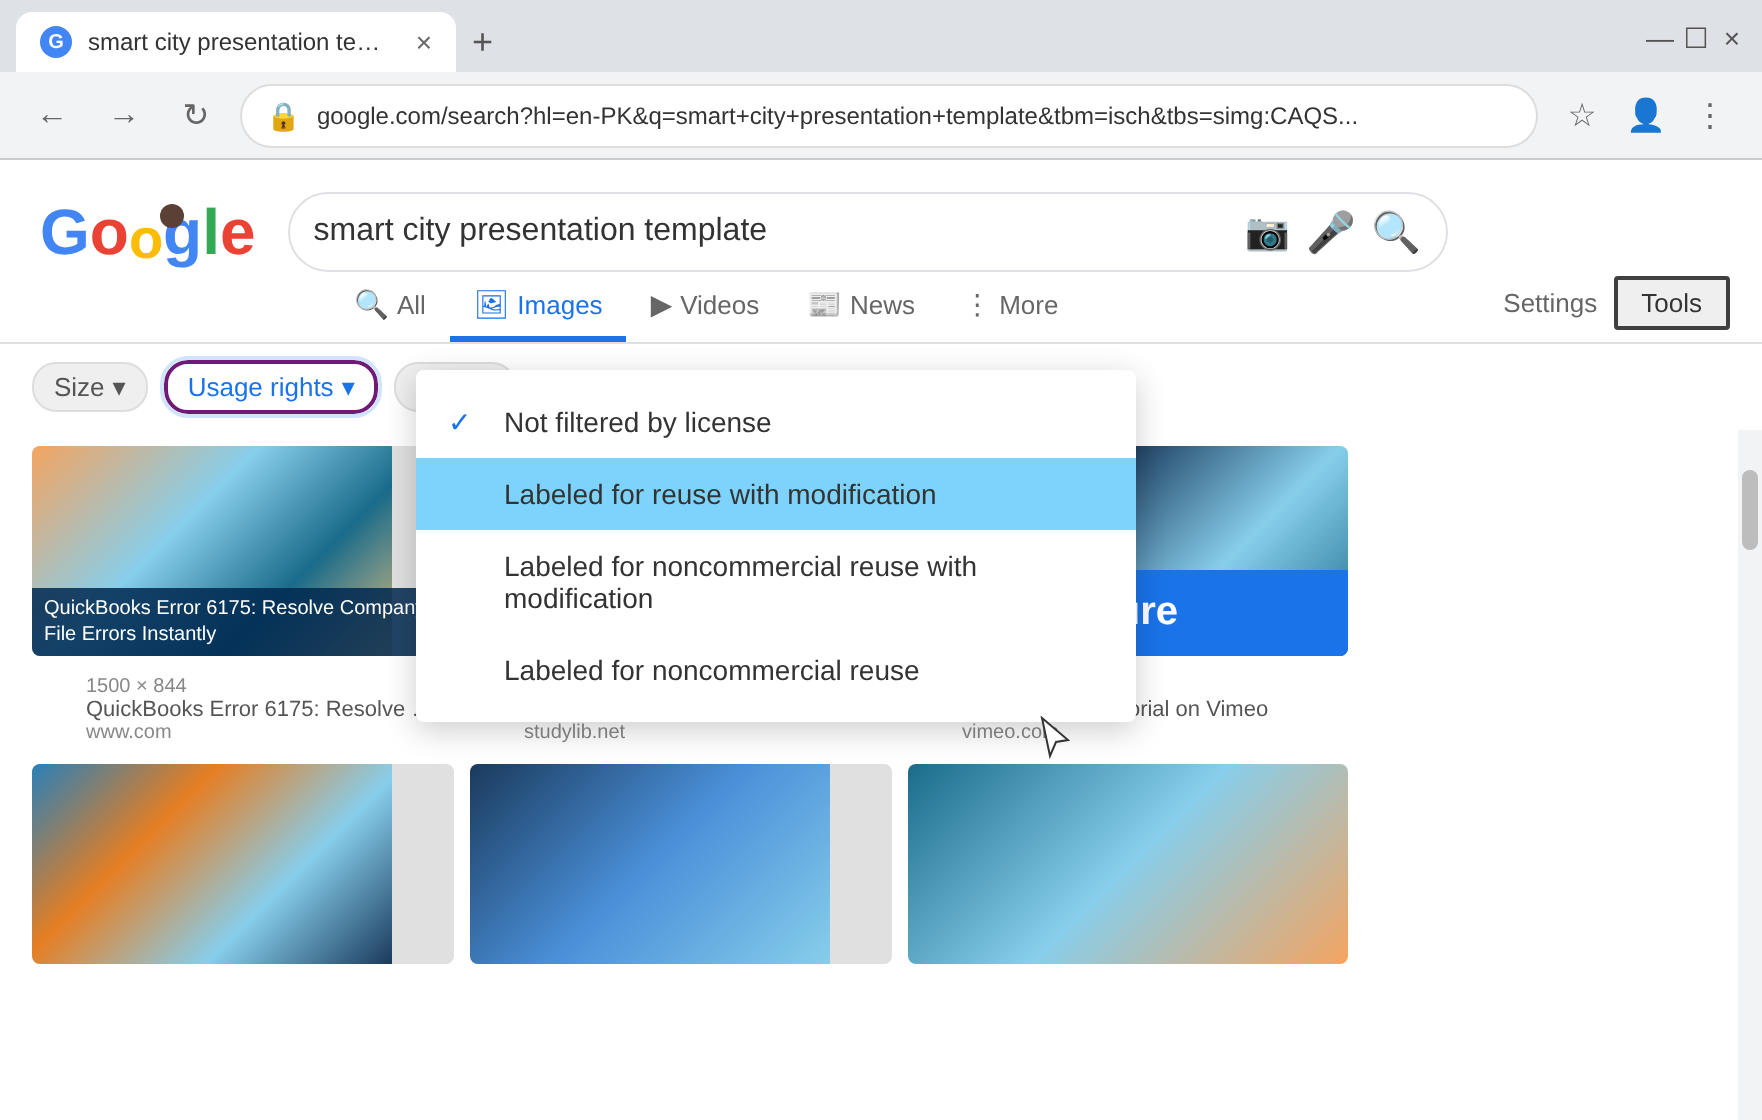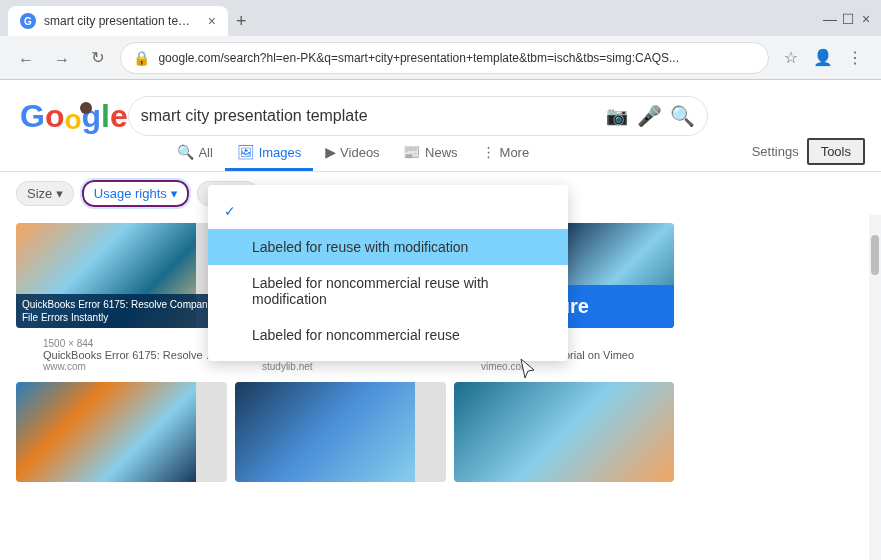--- a/index.html
+++ b/index.html
@@ -23,21 +23,21 @@
     .nav-btn { background: none; border: none; cursor: pointer; font-size: 16px; color: #666; width: 28px; height: 28px; display: flex; align-items: center; justify-content: center; border-radius: 50%; }
     .url-bar { flex: 1; background: #fff; border: 1px solid #ddd; border-radius: 20px; height: 32px; display: flex; align-items: center; padding: 0 12px; gap: 8px; font-size: 13px; }
     .url-text { flex: 1; color: #333; font-size: 12px; overflow: hidden; white-space: nowrap; text-overflow: ellipsis; }
     .url-icon { font-size: 14px; color: #666; }
     .address-actions { display: flex; gap: 4px; }
 
     
     .page-content { background: #fff; flex: 1; display: flex; flex-direction: column; overflow: hidden; position: relative; }
 
     
-    .google-header { padding: 16px 20px 0 20px; display: flex; align-items: center; }
+    .google-header { padding: 16px 20px 0 20px; display: flex; align-items: center; gap: 16px; }
     .g-blue { color: #4285f4; }
     .g-red { color: #ea4335; }
     .g-green { color: #34a853; }
 
     .search-box-container { flex: 1; max-width: 580px; }
     .search-box { border: 1px solid #dfe1e5; border-radius: 24px; height: 40px; display: flex; align-items: center; padding: 0 12px; gap: 8px; }
     .search-input { flex: 1; border: none; outline: none; font-size: 16px; color: #333; background: transparent; }
     .search-icons { display: flex; align-items: center; gap: 8px; }
     .cam-icon { color: #666; font-size: 18px; cursor: pointer; }
     .mic-icon { color: #4285f4; font-size: 20px; cursor: pointer; }
@@ -251,20 +251,21 @@
       </div>
 
       <div class="scrollbar">
         <div class="scroll-thumb"></div>
       </div>
     </div>
 
     <div class="dropdown-overlay">
       <div class="dropdown-item">
         <span class="checkmark">✓</span>
+        <span class="dropdown-text">Not filtered by license</span>
       </div>
       <div class="dropdown-item highlighted">
         <span class="checkmark" style="visibility:hidden"></span>
         <span class="dropdown-text">Labeled for reuse with modification</span>
       </div>
       <div class="dropdown-item">
         <span class="checkmark" style="visibility:hidden"></span>
         <span class="dropdown-text">Labeled for noncommercial reuse with modification</span>
       </div>
       <div class="dropdown-item">

